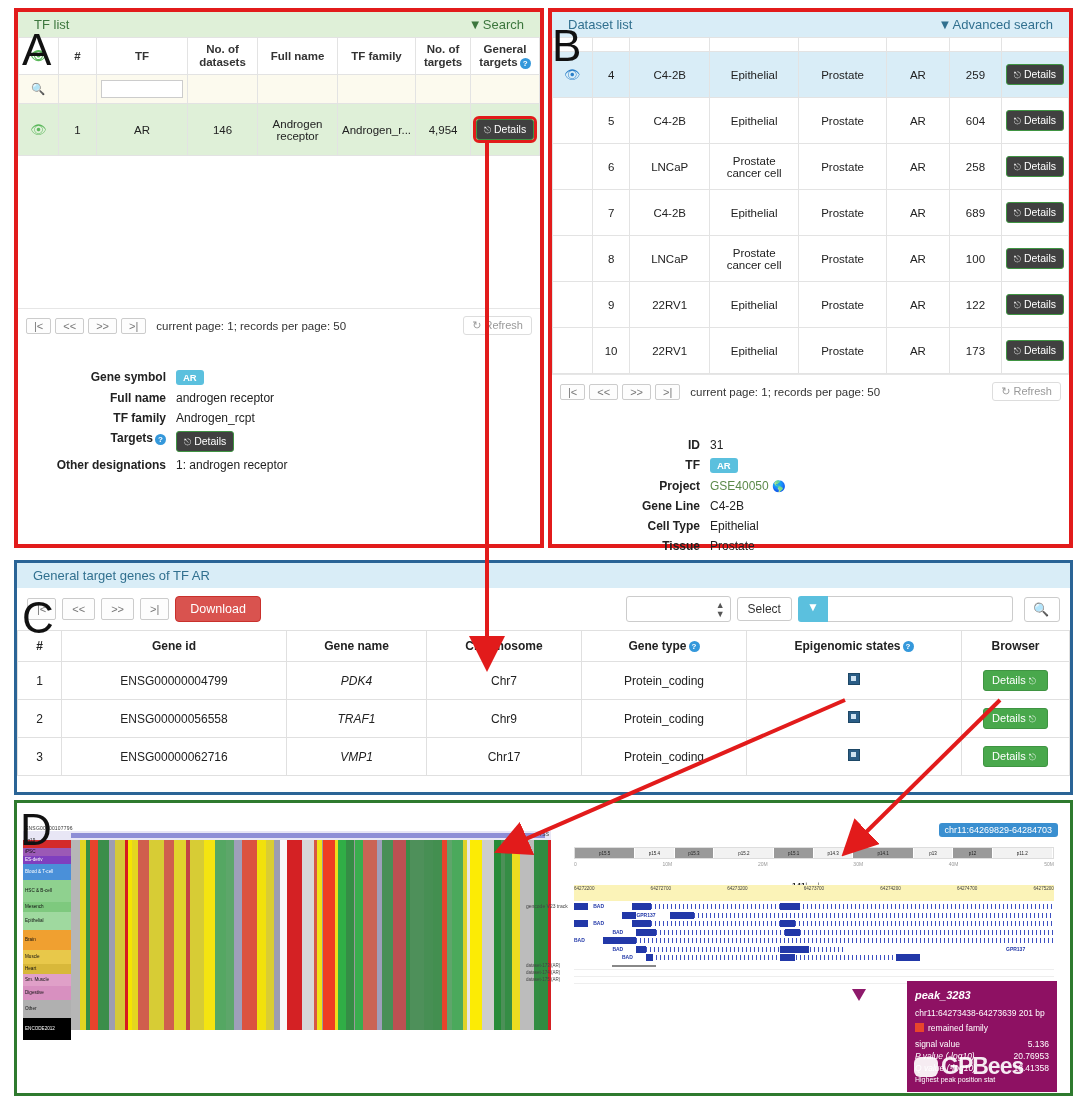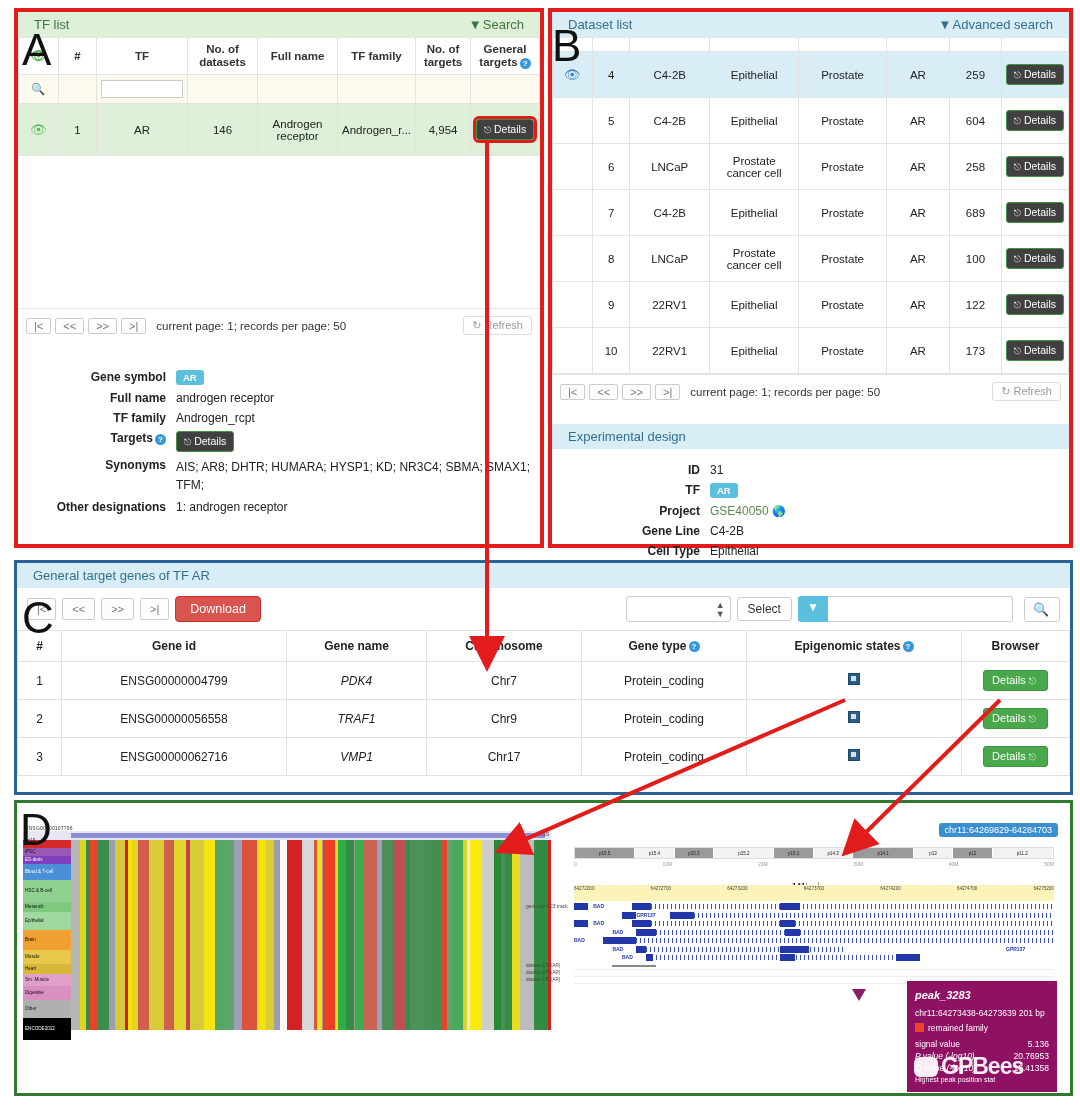--- a/index.html
+++ b/index.html
@@ -200,24 +200,20 @@
     </tr>
     <tr>
       <td class="info-label">TF family</td>
       <td class="info-val">Androgen_rcpt</td>
     </tr>
     <tr>
       <td class="info-label"><span>Targets</span><span class="qmark">?</span></td>
       <td class="info-val"><span class="btn-details"><span class="ico-ext">⎋</span><span>Details</span></span></td>
     </tr>
     <tr>
-      <td class="info-label">Synonyms</td>
-      <td class="info-val" style="line-height:1.5">AIS; AR8; DHTR; HUMARA; HYSP1; KD; NR3C4; SBMA; SMAX1; TFM;</td>
-    </tr>
-    <tr>
       <td class="info-label">Other designations</td>
       <td class="info-val">1: androgen receptor</td>
     </tr>
   </tbody>
     </table>
 </div>
 <div class="bigletter" style="left:22px; top:28px;">A</div>
 
 <div class="panel" id="panelB">
   <div class="card-head head-blue">
@@ -318,23 +314,20 @@
     <span class="pbtn">|&lt;</span>
     <span class="pbtn">&lt;&lt;</span>
     <span class="pbtn">&gt;&gt;</span>
     <span class="pbtn">&gt;|</span>
     <span style="margin-left:6px">current page: 1; records per page: 50</span>
     <span class="refresh">↻ <span>Refresh</span></span>
   </div>
 
   <div style="height:16px"></div>
 
-  <div class="card-head head-blue">
-    <span>Experimental design</span>
-  </div>
   <table class="info-table">
     <tbody>
         <tr>
       <td class="info-label">ID</td>
       <td class="info-val">31</td>
     </tr>
     <tr>
       <td class="info-label">TF</td>
       <td class="info-val"><span class="badge-ar">AR</span></td>
     </tr>

